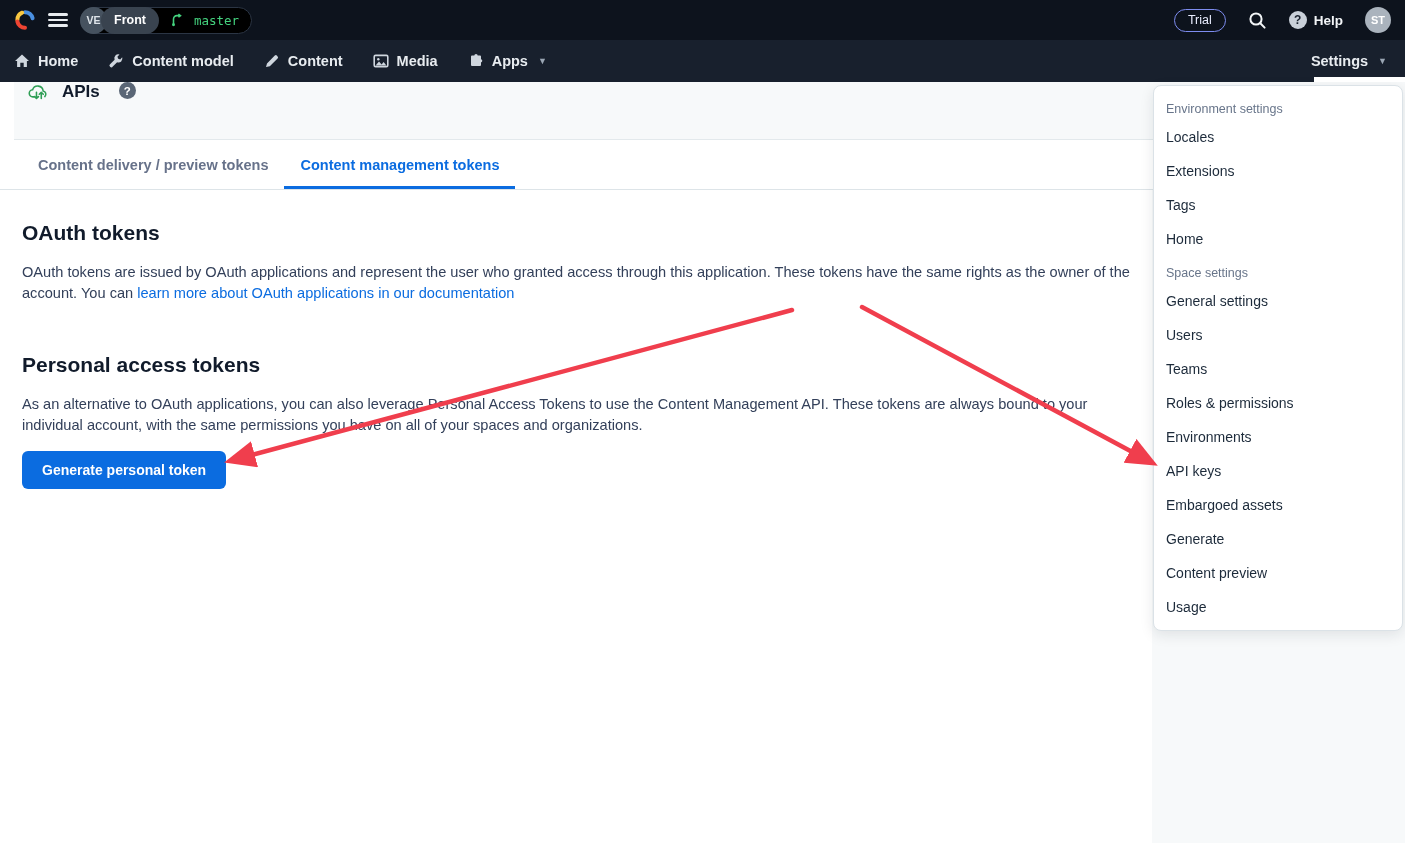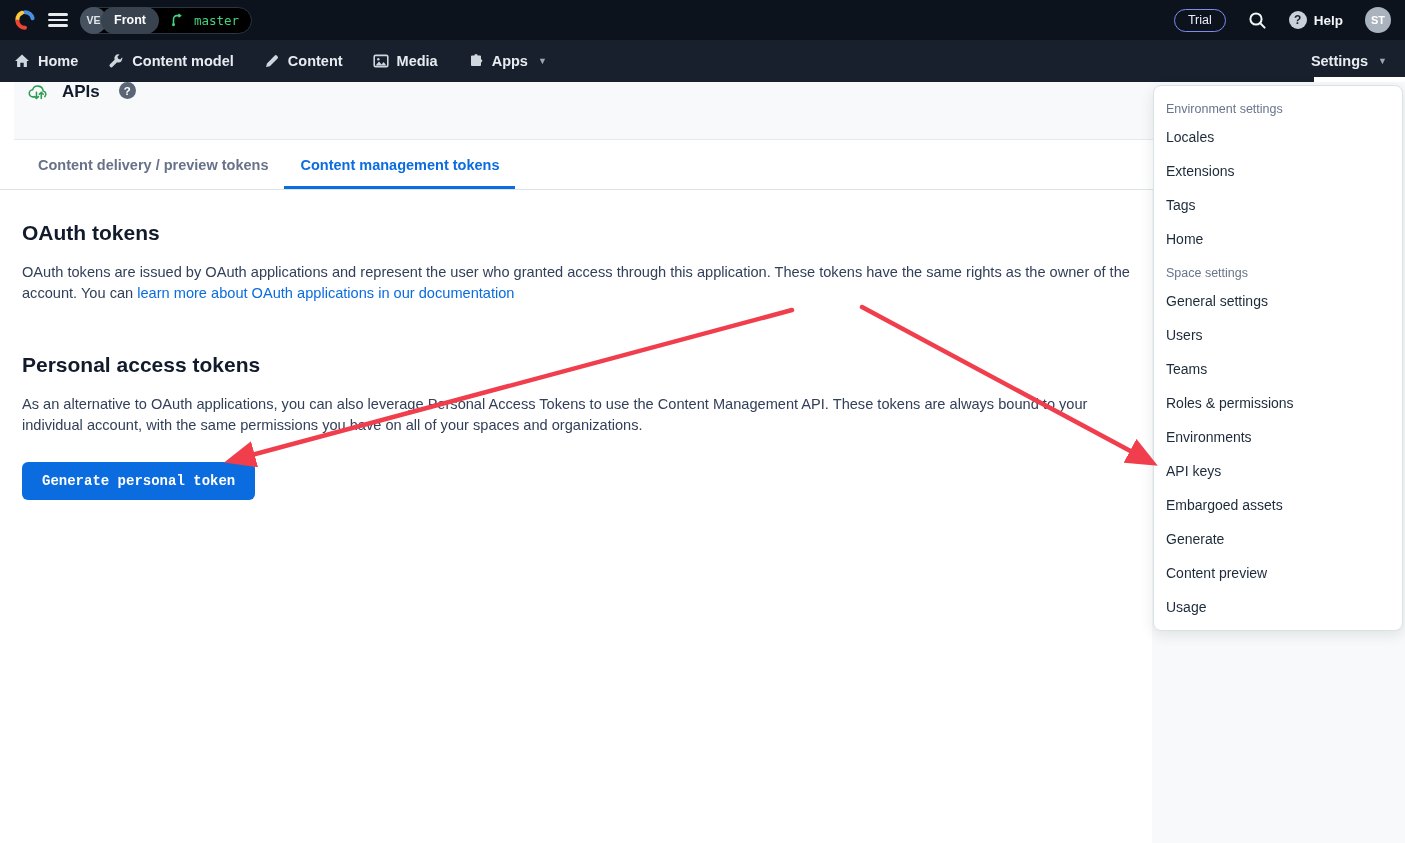--- a/index.html
+++ b/index.html
@@ -71,22 +71,22 @@
   .tab.active{ color:var(--accent-blue,#0b6ce0);
     box-shadow:inset 0 -3px 0 var(--accent-blue,#0b6ce0); }
 
   
   .content{ position:absolute; top:191px; left:0; width:1153px; padding:30px 22px 0; z-index:2;}
   .content h2{ font-size:21px; font-weight:700; color:#111b2b; }
   .content p{ margin-top:17px; font-size:14.6px; line-height:20.5px; color:#33405a;
     max-width:1112px; }
   .content a{ color:var(--accent-blue,#0b6ce0); text-decoration:none; cursor:pointer;}
   .section-gap{ height:50px; }
-  .primary-btn{ margin-top:27px; height:38px; padding:0 20px; border:0; border-radius:6px;
-    background:var(--accent-blue,#0b6ce0); color:#ffffff; font-family:Liberation Mono, monospace;
+  .primary-btn{ margin-top:16px; height:38px; padding:0 20px; border:0; border-radius:6px;
+    background:var(--accent-blue,#0b6ce0); color:#ffffff; font-family:Liberation Sans, sans-serif;
     font-size:14px; font-weight:700; cursor:pointer; display:inline-flex; align-items:center; }
 
   
   .dropdown{ position:absolute; left:1153px; top:85px; width:250px;
     background:#ffffff; border:1px solid #dbe2e7; border-radius:8px;
     box-shadow:0 4px 14px rgba(15,27,43,.10); padding:6px 0; z-index:30; }
   .menu-section-header{ padding:10px 12px 4px; font-size:12.5px; color:#68758a; }
   .menu-item{ padding:8px 12px; font-size:14px; line-height:18px; color:#1c2a3a; cursor:pointer; }
 
   

